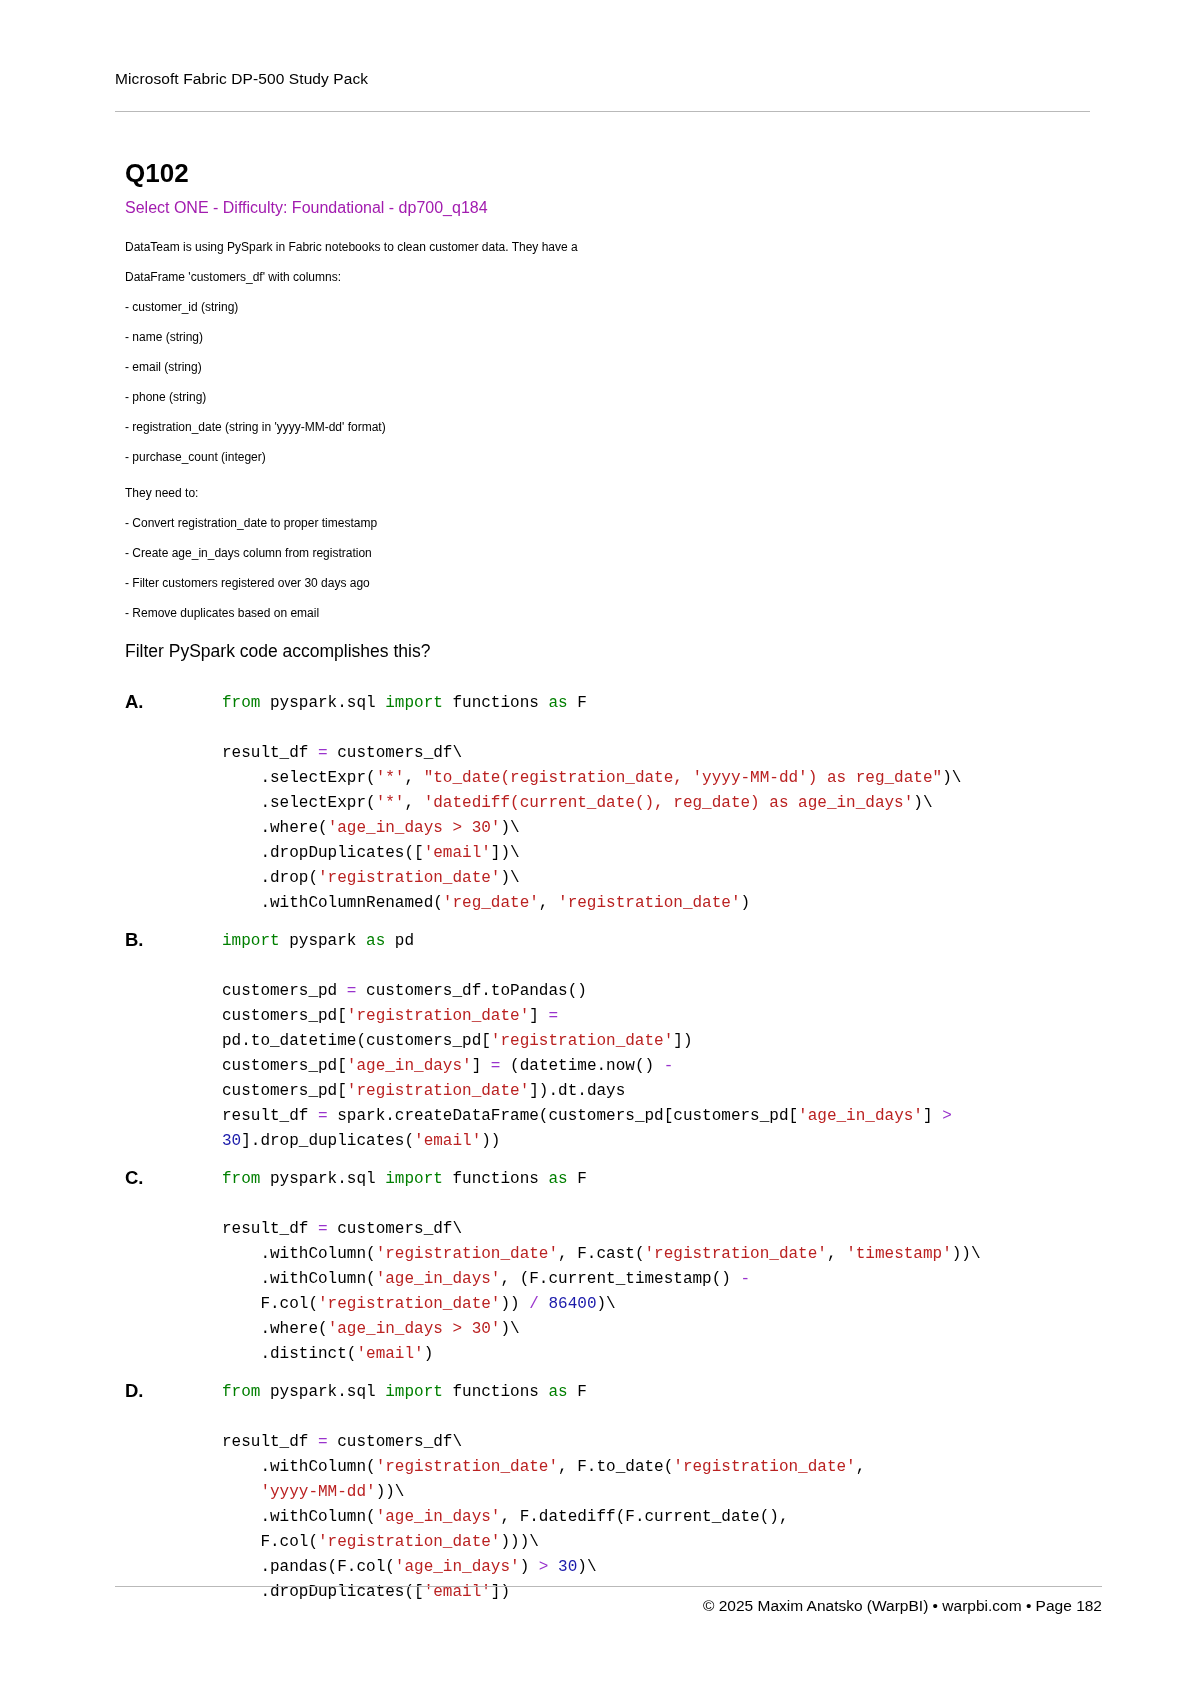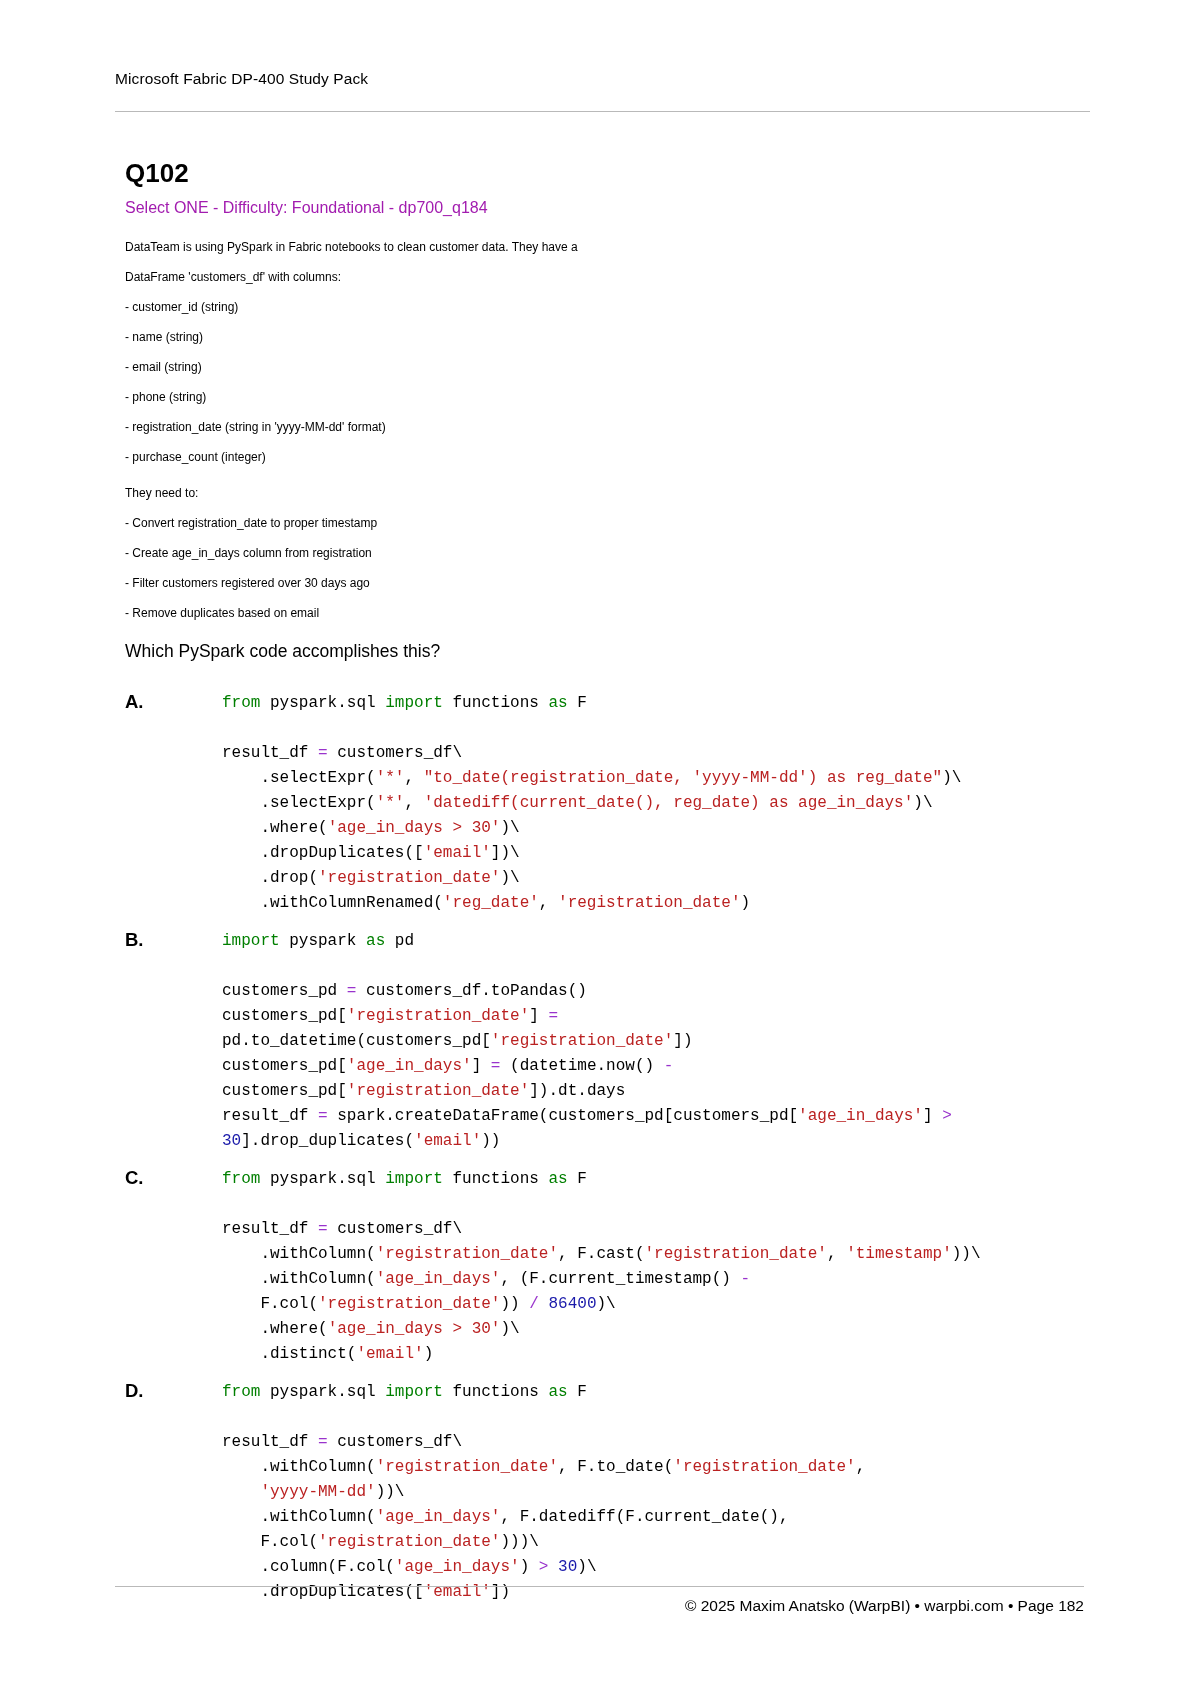--- a/index.html
+++ b/index.html
@@ -29,47 +29,47 @@
   .option-label { flex:none; width:97px; font-size:18.5px; font-weight:bold; line-height:21px; }
   pre.option-code {
     font-family:"Liberation Mono", monospace;
     font-size:16px; line-height:25px; margin:0;
   }
   .tok-k { color:var(--c-keyword); }
   .tok-s { color:var(--c-string); }
   .tok-n { color:var(--c-number); }
   .tok-o { color:var(--c-operator); }
   .tok-p { color:var(--c-plain); }
-  .page-footer { position:absolute; left:115px; right:116px; top:1586px; }
+  .page-footer { position:absolute; left:115px; right:98px; top:1586px; }
   .footer-rule { border-top:1px solid #b9b9b9; }
   .footer-text { margin-top:10px; text-align:right; font-size:15.5px; }
 </style>
 </head>
 <body>
 
-<div class="page-header">Microsoft Fabric DP-400 Study Pack</div>
+<div class="page-header">Microsoft Fabric DP-500 Study Pack</div>
 <div class="header-rule"></div>
 
 <div class="content">
   <div class="q-id">Q102</div>
   <div class="q-meta">Select ONE - Difficulty: Foundational - dp700_q184</div>
   <div class="q-text q-intro">DataTeam is using PySpark in Fabric notebooks to clean customer data. They have a
 DataFrame 'customers_df' with columns:
 - customer_id (string)
 - name (string)
 - email (string)
 - phone (string)
 - registration_date (string in 'yyyy-MM-dd' format)
 - purchase_count (integer)</div>
   <div class="q-text q-needs">They need to:
 - Convert registration_date to proper timestamp
 - Create age_in_days column from registration
 - Filter customers registered over 30 days ago
 - Remove duplicates based on email</div>
-  <div class="q-prompt">Which PySpark code accomplishes this?</div>
+  <div class="q-prompt">Filter PySpark code accomplishes this?</div>
   <div class="options">
       <div class="option-row">
         <div class="option-label">A.</div>
         <pre class="option-code"><span class="tok-k">from</span><span class="tok-p"> pyspark.sql </span><span class="tok-k">import</span><span class="tok-p"> functions </span><span class="tok-k">as</span><span class="tok-p"> F</span>
 
 <span class="tok-p">result_df </span><span class="tok-o">=</span><span class="tok-p"> customers_df\</span>
 <span class="tok-p">    .selectExpr(</span><span class="tok-s">'*'</span><span class="tok-p">, </span><span class="tok-s">"to_date(registration_date, 'yyyy-MM-dd') as reg_date"</span><span class="tok-p">)\</span>
 <span class="tok-p">    .selectExpr(</span><span class="tok-s">'*'</span><span class="tok-p">, </span><span class="tok-s">'datediff(current_date(), reg_date) as age_in_days'</span><span class="tok-p">)\</span>
 <span class="tok-p">    .where(</span><span class="tok-s">'age_in_days &gt; 30'</span><span class="tok-p">)\</span>
 <span class="tok-p">    .dropDuplicates([</span><span class="tok-s">'email'</span><span class="tok-p">])\</span>
@@ -104,21 +104,21 @@
       </div>
       <div class="option-row">
         <div class="option-label">D.</div>
         <pre class="option-code"><span class="tok-k">from</span><span class="tok-p"> pyspark.sql </span><span class="tok-k">import</span><span class="tok-p"> functions </span><span class="tok-k">as</span><span class="tok-p"> F</span>
 
 <span class="tok-p">result_df </span><span class="tok-o">=</span><span class="tok-p"> customers_df\</span>
 <span class="tok-p">    .withColumn(</span><span class="tok-s">'registration_date'</span><span class="tok-p">, F.to_date(</span><span class="tok-s">'registration_date'</span><span class="tok-p">,</span>
 <span class="tok-p">    </span><span class="tok-s">'yyyy-MM-dd'</span><span class="tok-p">))\</span>
 <span class="tok-p">    .withColumn(</span><span class="tok-s">'age_in_days'</span><span class="tok-p">, F.datediff(F.current_date(),</span>
 <span class="tok-p">    F.col(</span><span class="tok-s">'registration_date'</span><span class="tok-p">)))\</span>
-<span class="tok-p">    .column(F.col(</span><span class="tok-s">'age_in_days'</span><span class="tok-p">) </span><span class="tok-o">&gt;</span><span class="tok-p"> </span><span class="tok-n">30</span><span class="tok-p">)\</span>
+<span class="tok-p">    .pandas(F.col(</span><span class="tok-s">'age_in_days'</span><span class="tok-p">) </span><span class="tok-o">&gt;</span><span class="tok-p"> </span><span class="tok-n">30</span><span class="tok-p">)\</span>
 <span class="tok-p">    .dropDuplicates([</span><span class="tok-s">'email'</span><span class="tok-p">])</span>
 </pre>
       </div>
     </div>
 </div>
 
 <div class="page-footer">
   <div class="footer-rule"></div>
   <div class="footer-text">© 2025 Maxim Anatsko (WarpBI) • warpbi.com • Page 182</div>
 </div>

